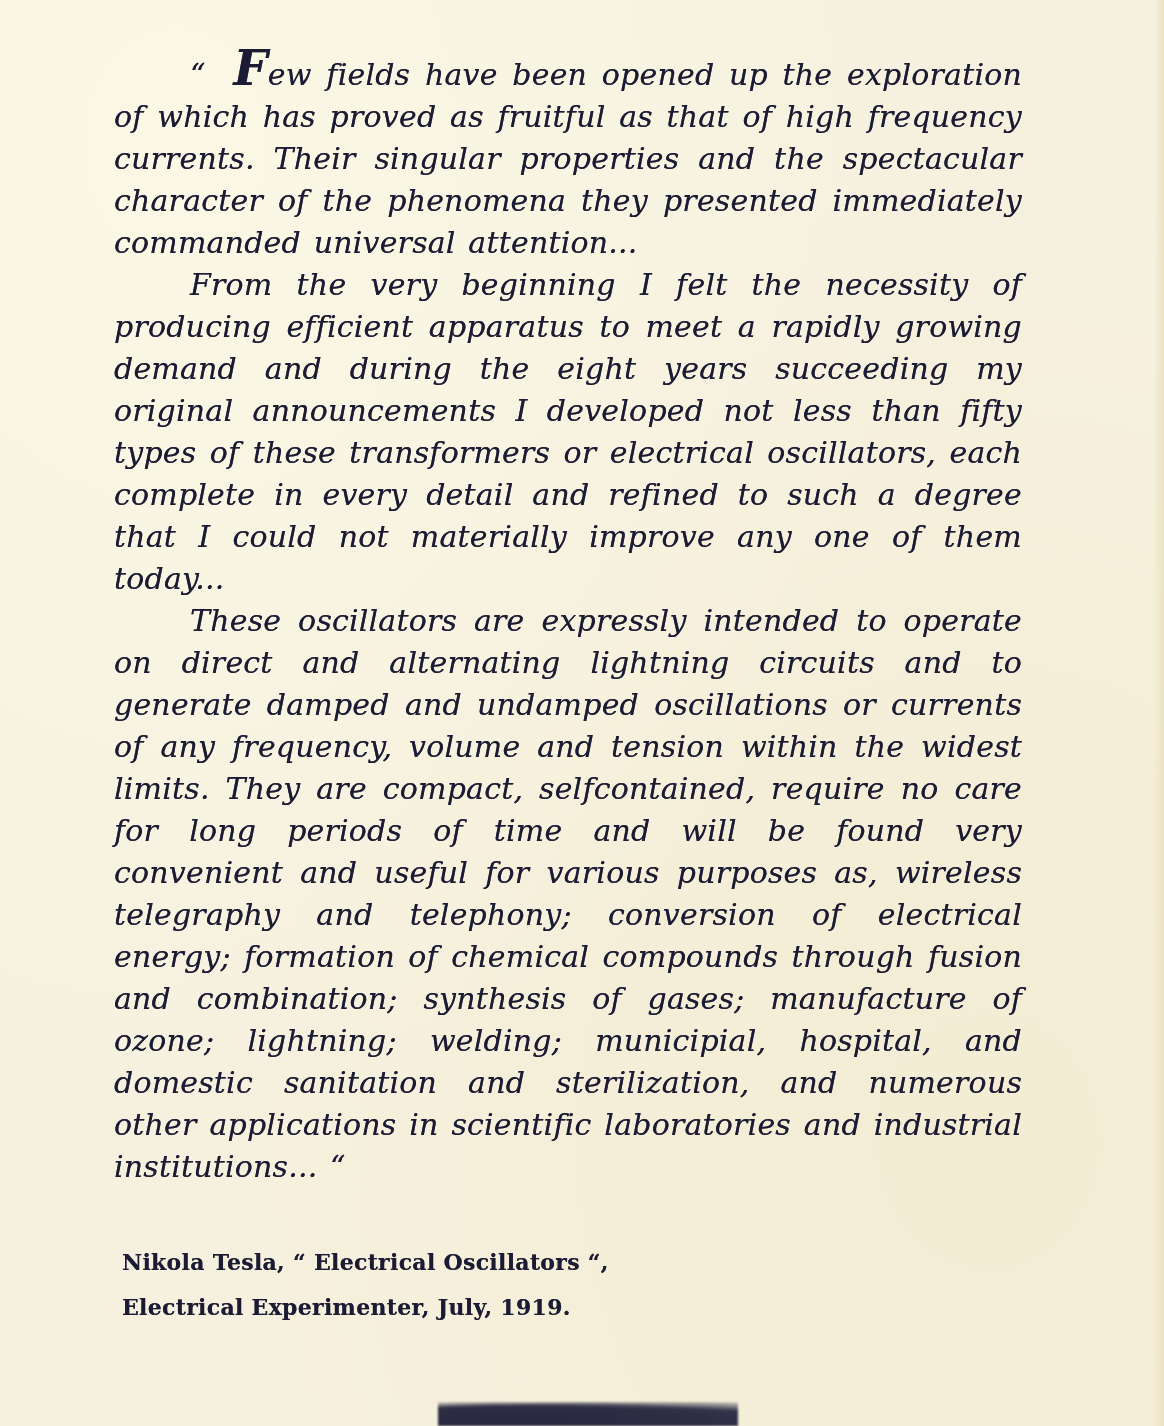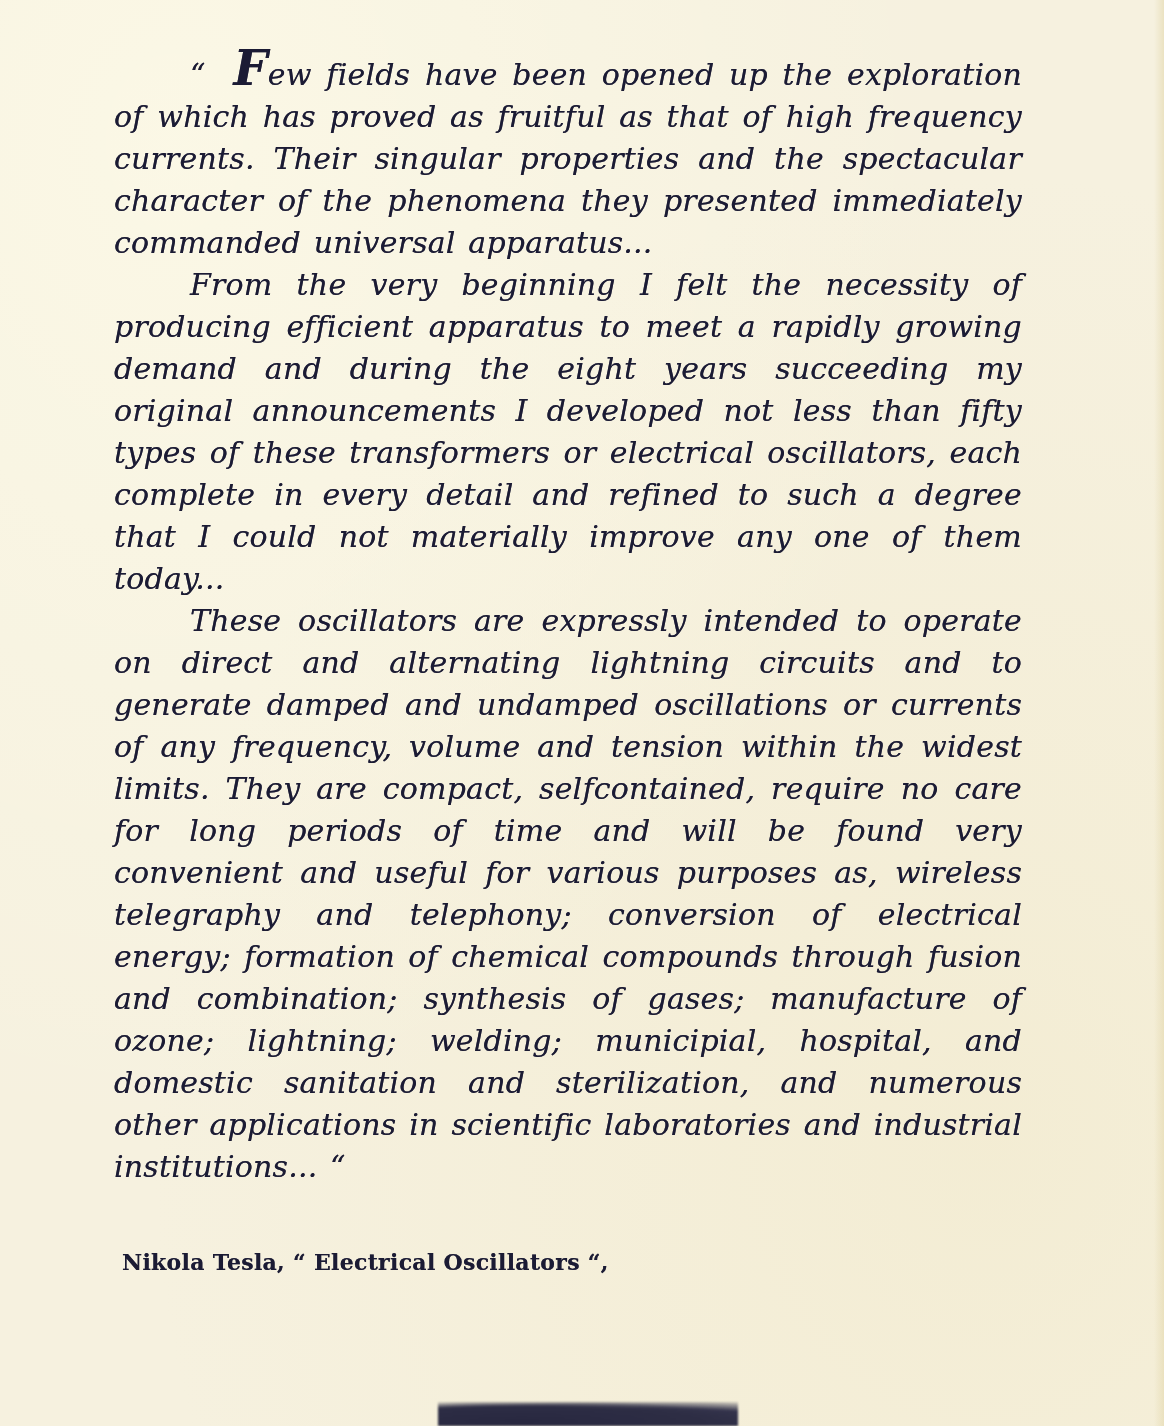--- a/index.html
+++ b/index.html
@@ -75,27 +75,28 @@
     height: 100%;
     background: linear-gradient(to left, rgba(226,214,170,0.55), transparent);
   }
 </style>
 </head>
 <body>
 
 <div class="page">
 
   <div class="quote-body">
-    <p class="para"><span class="open-quote">“</span><span class="lead-cap">F</span><span>ew fields have been opened up the exploration of which has proved as fruitful as that of high frequency currents. Their singular properties and the spectacular character of the phenomena they presented immediately commanded universal apparatus...</span></p>
+    <p class="para"><span class="open-quote">“</span><span class="lead-cap">F</span><span>ew fields have been opened up the exploration of which has proved as fruitful as that of high frequency currents. Their singular properties and the spectacular character of the phenomena they presented immediately commanded universal attention...</span></p>
 
     <p class="para">From the very beginning I felt the necessity of producing efficient apparatus to meet a rapidly growing demand and during the eight years succeeding my original announcements I developed not less than fifty types of these transformers or electrical oscillators, each complete in every detail and refined to such a degree that I could not materially improve any one of them today...</p>
 
     <p class="para">These oscillators are expressly intended to operate on direct and alternating lightning circuits and to generate damped and undamped oscillations or currents of any frequency, volume and tension within the widest limits. They are compact, selfcontained, require no care for long periods of time and will be found very convenient and useful for various purposes as, wireless telegraphy and telephony; conversion of electrical energy; formation of chemical compounds through fusion and combination; synthesis of gases; manufacture of ozone; lightning; welding; municipial, hospital, and domestic sanitation and sterilization, and numerous other applications in scientific laboratories and industrial institutions... “</p>
   </div>
 
   <div class="attribution">
     <div>Nikola Tesla, “ Electrical Oscillators “,</div>
+    <div>Electrical Experimenter, July, 1919.</div>
   </div>
 
 </div>
 
 <div class="scan-smudge"></div>
 <div class="scan-edge"></div>
 
 </body></html>

